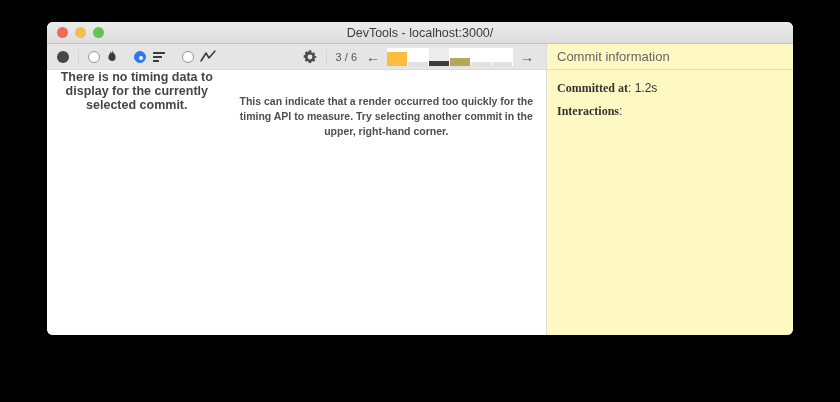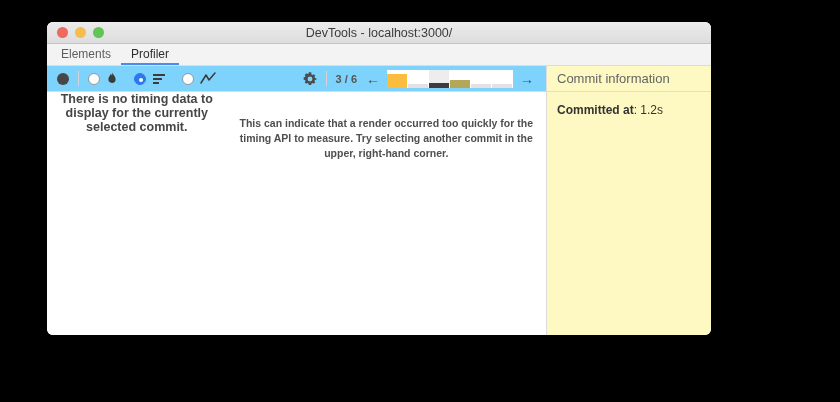--- a/index.html
+++ b/index.html
@@ -6,21 +6,21 @@
   html, body { width: 840px; height: 402px; }
   body {
     background: #000;
     font-family: "Liberation Sans", "DejaVu Sans", sans-serif;
     overflow: hidden;
   }
   .stage { position: relative; width: 840px; height: 402px; }
 
   .window {
     position: absolute; left: 47px; top: 22px;
-    width: 664px; height: 313px;
+    width: 746px; height: 313px;
     background: #fff; border-radius: 6px; overflow: hidden;
     box-shadow: 0 22px 46px 10px rgba(0,0,0,0.75);
     display: flex; flex-direction: column;
   }
 
   
   .titlebar {
     position: relative; height: 22px; flex: 0 0 22px;
     background: linear-gradient(#ececec, #dddddd);
     border-bottom: 1px solid #c3c3c3;
@@ -45,21 +45,21 @@
 
   
   .content { flex: 1; display: flex; min-height: 0; }
   .main-col { width: 499px; flex: 0 0 499px; display: flex; flex-direction: column; background: #fff; }
   .v-divider { width: 1px; background: #dcdcdc; flex: 0 0 1px; }
   .right-col { flex: 1; display: flex; flex-direction: column; background: #fef9c3; }
 
   
   .toolbar {
     height: 26px; flex: 0 0 26px; border-bottom: 1px solid #dcdcdc;
-    display: flex; align-items: center; padding: 0 10px; background: #7dd3fc; font-weight: bold;
+    display: flex; align-items: center; padding: 0 10px; background: #e5e5e5;
   }
   .tb-group { display: flex; align-items: center; }
   .tb-sep { width: 1px; height: 15px; background: #d4d4d4; margin: 0 9px; }
   .spacer { flex: 1; }
   .record-btn { width: 12px; height: 12px; border-radius: 50%; background: #474747; cursor: pointer; }
   .mode { display: flex; align-items: center; gap: 6px; margin-right: 16px; cursor: pointer; }
   .mode:last-child { margin-right: 0; }
   .radio { width: 12px; height: 12px; border-radius: 50%; border: 1px solid #979797; background: #fff; position: relative; }
   .radio.on { border-color: #2e78ef; background: #2e78ef; }
   .radio.on::after {
@@ -95,42 +95,38 @@
   }
 
   
   .panel-header {
     height: 26px; flex: 0 0 26px; border-bottom: 1px solid #dcdcdc;
     display: flex; align-items: center; padding: 0 10px;
     font-size: 13px; color: #646464;
   }
   .panel-body { padding: 11px 10px; font-size: 12px; color: #333; }
   .info-row { margin-bottom: 9px; line-height: 14px; }
-  .info-row .lbl { font-weight: bold; }
+  .info-row .lbl { font-weight: bold; font-family: Liberation Serif, serif; }
   .none-row { margin-top: 12px; margin-left: 8px; line-height: 14px; color: #3a3a3a; }
 </style>
 </head>
 <body>
 
 <div class="stage">
   <div class="window">
 
     <div class="titlebar">
       <div class="traffic">
         <div class="light" id="light-close" style="background: rgb(238, 106, 95);"></div>
         <div class="light" id="light-min" style="background: rgb(245, 189, 79);"></div>
         <div class="light" id="light-zoom" style="background: rgb(97, 196, 84);"></div>
       </div>
       <div class="title-text">DevTools - localhost:3000/</div>
     </div>
 
-    <div class="tabbar">
-      <div class="tab">Elements</div>
-      <div class="tab selected">Profiler</div>
-    </div>
 
     <div class="content">
 
       <div class="main-col">
 
         <div class="toolbar">
           <div class="tb-group">
             <div class="record-btn"></div>
             <div class="tb-sep"></div>
 
@@ -200,18 +196,21 @@
       </div>
 
       <div class="v-divider"></div>
 
       <div class="right-col">
         <div class="panel-header">Commit information</div>
         <div class="panel-body">
           <div class="info-row">
             <span class="lbl">Committed at</span><span>: 1.2s</span>
           </div>
+          <div class="info-row">
+            <span class="lbl">Interactions</span><span>:</span>
+          </div>
         </div>
       </div>
 
     </div>
   </div>
 </div>
 
 </body></html>

